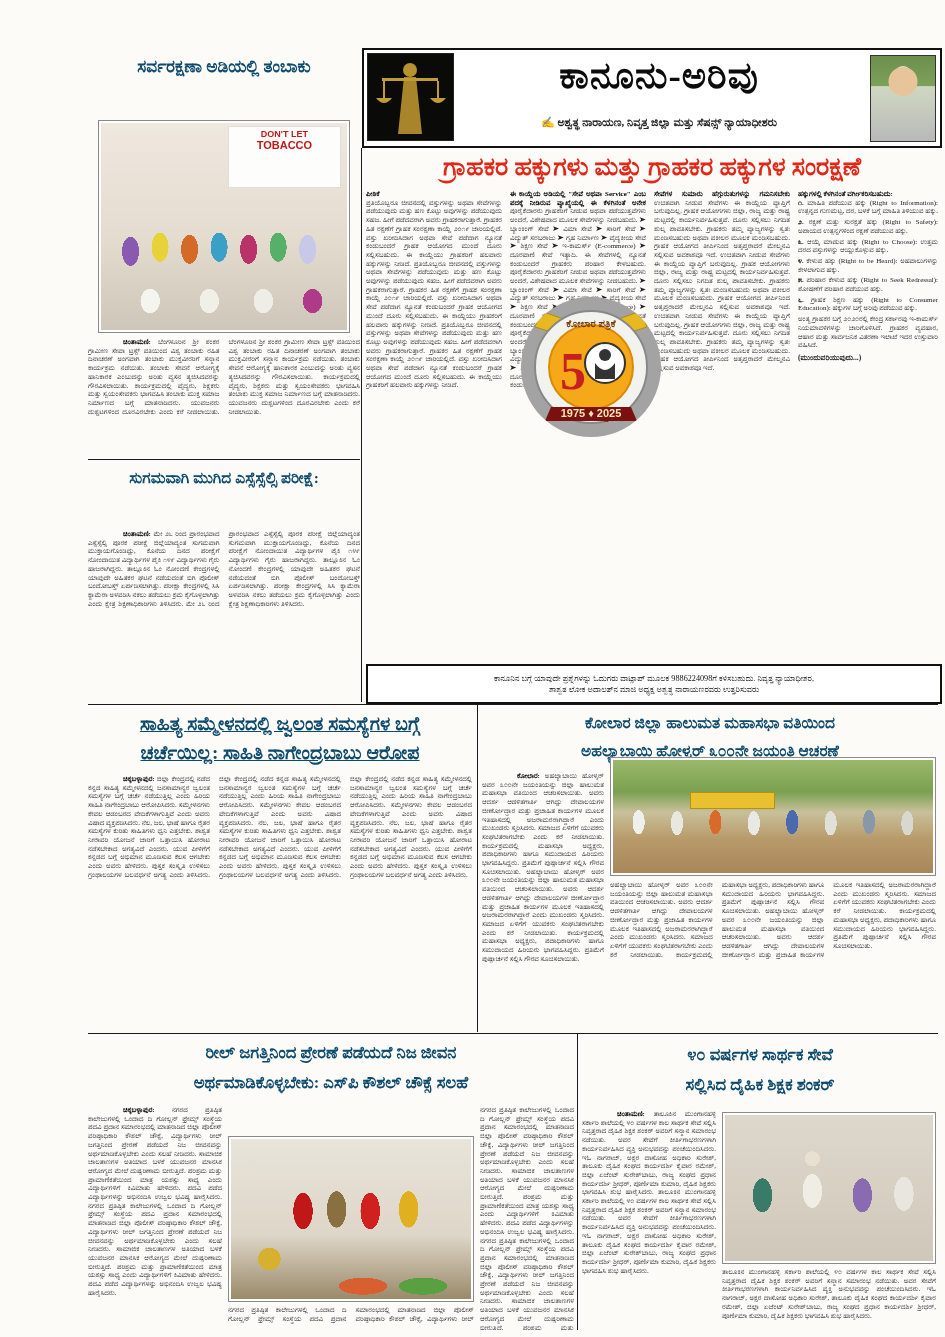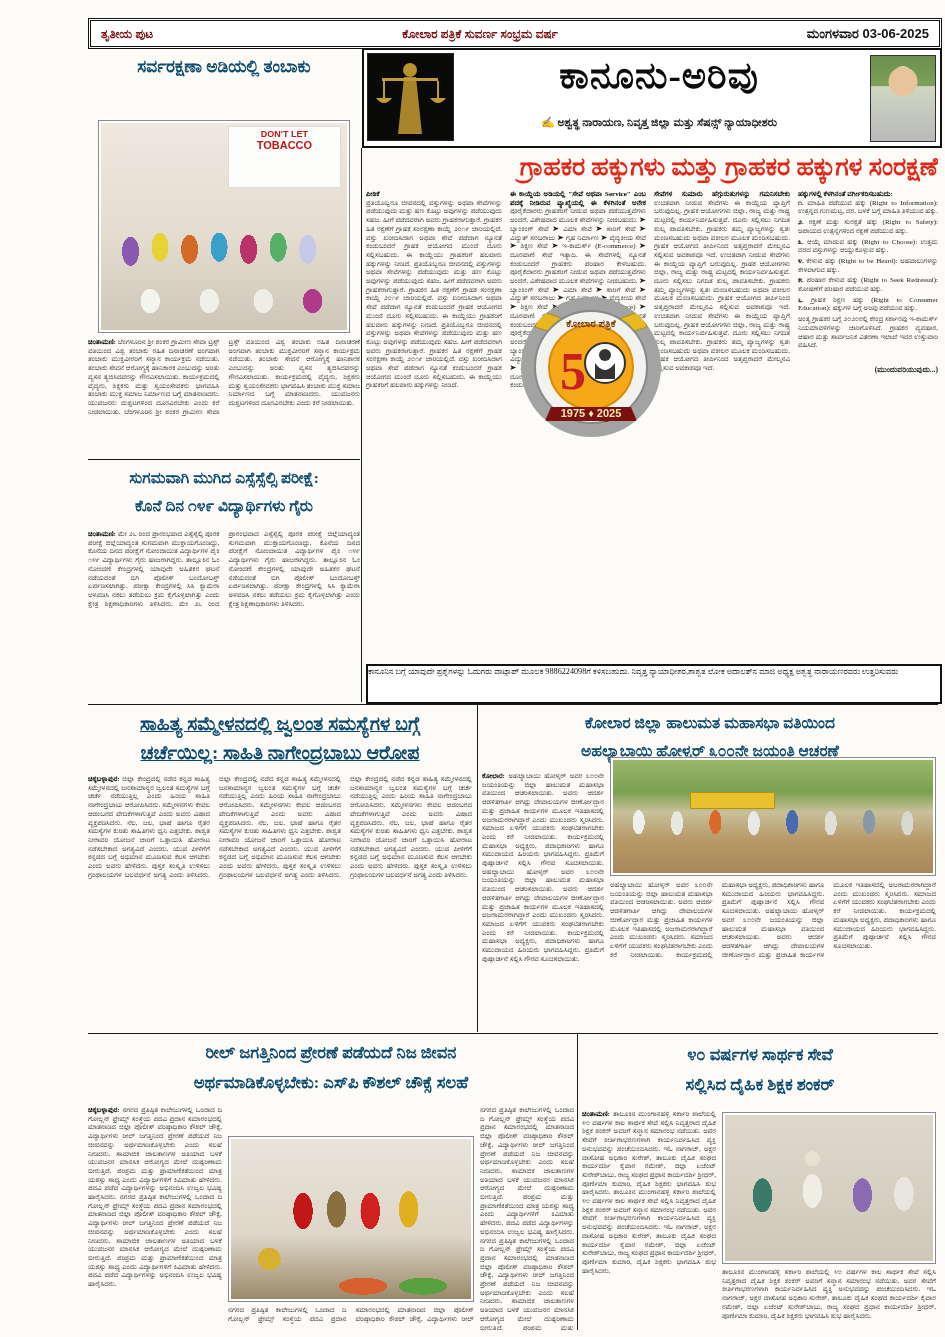--- a/index.html
+++ b/index.html
@@ -20,29 +20,29 @@
   .mast-title{font-size:37px;font-weight:bold;color:#0c0c0c;text-align:center;line-height:1.2;
               font-family:"Liberation Serif",serif;letter-spacing:1px;white-space:nowrap;}
   .mast-byline{font-size:11px;font-weight:bold;color:#222;text-align:center;white-space:nowrap;}
   .author-photo{border:1px solid #333;background:
       radial-gradient(circle at 50% 30%,#e8c49a 14px,transparent 15px),
       radial-gradient(circle at 50% 22%,#eee 8px,transparent 9px),
       linear-gradient(180deg,#6d8f4e 0%,#7da05a 35%,#cfd8c2 36%,#b9b9b9 100%);}
 
   
   .hl{font-weight:bold;color:#0c4a6e;text-align:center;font-family:"Liberation Serif",serif;}
-  .hl-red{color:#e02818;text-align:right;}
+  .hl-red{color:#e02818;}
   .rule-h{background:#1a1a1a;}
   .rule-v{background:#1a1a1a;}
 
   
   .body-sm{font-size:7px;line-height:8.7px;text-align:justify;color:#222;}
   .cols2{column-count:2;column-gap:9px;}
   .cols3{column-count:3;column-gap:9px;}
-  .dateline{font-weight:bold;color:#000;}
+  .dateline{font-weight:bold;color:#000;margin-left:35px;}
   .subhead{font-weight:bold;color:#000;}
 
   
   .photo-frame{border:1px solid #8a8a8a;background:#fff;padding:2px;box-sizing:border-box;}
   .ph{width:100%;height:100%;position:relative;overflow:hidden;}
   .ph-indoor{background:
       radial-gradient(14px 24px at 12% 62%,#8a5ab0 60%,transparent 61%),
       radial-gradient(14px 24px at 24% 60%,#e8d23a 60%,transparent 61%),
       radial-gradient(14px 24px at 36% 61%,#d46a28 60%,transparent 61%),
       radial-gradient(14px 24px at 48% 60%,#3aa0c8 60%,transparent 61%),
@@ -84,39 +84,32 @@
       radial-gradient(12px 12px at 42% 30%,#e8e0d0 62%,transparent 63%),
       radial-gradient(16px 28px at 66% 55%,#8a6ab0 60%,transparent 61%),
       radial-gradient(16px 28px at 86% 54%,#e8e6de 60%,transparent 61%),
       radial-gradient(12px 10px at 42% 48%,#e05828 62%,transparent 63%),
       linear-gradient(180deg,#ded8cc 0%,#cfc8ba 100%);}
 
   
   .logo-wrap{display:flex;align-items:center;justify-content:center;background:#a3a3a3;border-radius:50%;}
 
   
-  .c-footer{border:2px solid #111;background:#fff;display:flex;flex-direction:row;
-            }
+  .c-footer{border:2px solid #111;background:#fff;display:flex;flex-direction:column;
+            justify-content:center;}
   .c-footer div{font-size:8.2px;text-align:center;color:#111;line-height:11.5px;}
 
   .rights-item{margin-bottom:2px;}
-  .cont-note{font-size:7.5px;font-weight:bold;text-align:right;margin-top:16px;}
+  .cont-note{font-size:7.5px;font-weight:bold;text-align:left;margin-top:4px;}
 </style>
 </head>
 <body>
 
 <div class="page">
 
-  <div class="abs topbar" style="left:88px;top:18px;width:850px;height:27px;">
-    <div class="topbar-in">
-      <span class="tb-left">ತೃತೀಯ ಪುಟ</span>
-      <span class="tb-center">ಕೋಲಾರ ಪತ್ರಿಕೆ ಸುವರ್ಣ ಸಂಭ್ರಮ ವರ್ಷ</span>
-      <span class="tb-right">ಮಂಗಳವಾರ 03-06-2025</span>
-    </div>
-  </div>
 
   <div class="abs masthead" style="left:362px;top:48px;width:576px;height:96px;">
     <div class="abs justice-box" style="left:3px;top:3px;width:85px;height:86px;">
       <svg width="85" height="86" viewBox="0 0 85 86">
         <rect width="85" height="86" fill="#0a0a08"></rect>
         <circle cx="42" cy="16" r="7" fill="#b8922e"></circle>
         <path d="M36 23 L48 23 L54 80 L30 80 Z" fill="#a8842a"></path>
         <rect x="14" y="24" width="56" height="3" fill="#c09a32"></rect>
         <path d="M16 27 L16 44 M70 27 L70 44" stroke="#c09a32" stroke-width="2"></path>
         <path d="M8 44 Q16 54 24 44 Z" fill="#c09a32"></path>
@@ -143,21 +136,20 @@
     </div>
   </div>
   <div class="abs body-sm cols2" style="left:88px;top:338px;width:272px;height:116px;">
     <span class="dateline">ಚಿಂತಾಮಣಿ:</span>
     <span>ಬೆಂಗಳೂರಿನ ಶ್ರೀ ಶಂಕರ ಗ್ರಾಮೀಣ ಸೇವಾ ಟ್ರಸ್ಟ್ ವತಿಯಿಂದ ವಿಶ್ವ ತಂಬಾಕು ರಹಿತ ದಿನಾಚರಣೆ ಅಂಗವಾಗಿ ತಂಬಾಕು ಮುಕ್ತವೀರರಿಗೆ ಸನ್ಮಾನ ಕಾರ್ಯಕ್ರಮ ನಡೆಯಿತು. ತಂಬಾಕು ಸೇವನೆ ಆರೋಗ್ಯಕ್ಕೆ ಹಾನಿಕಾರಕ ಎಂಬುದನ್ನು ಅರಿತು ವ್ಯಸನ ತ್ಯಜಿಸಿದವರನ್ನು ಗೌರವಿಸಲಾಯಿತು. ಕಾರ್ಯಕ್ರಮದಲ್ಲಿ ವೈದ್ಯರು, ಶಿಕ್ಷಕರು ಮತ್ತು ಸ್ವಯಂಸೇವಕರು ಭಾಗವಹಿಸಿ ತಂಬಾಕು ಮುಕ್ತ ಸಮಾಜ ನಿರ್ಮಾಣದ ಬಗ್ಗೆ ಮಾತನಾಡಿದರು. ಯುವಜನರು ದುಶ್ಚಟಗಳಿಂದ ದೂರವಿರಬೇಕು ಎಂದು ಕರೆ ನೀಡಲಾಯಿತು. ಬೆಂಗಳೂರಿನ ಶ್ರೀ ಶಂಕರ ಗ್ರಾಮೀಣ ಸೇವಾ ಟ್ರಸ್ಟ್ ವತಿಯಿಂದ ವಿಶ್ವ ತಂಬಾಕು ರಹಿತ ದಿನಾಚರಣೆ ಅಂಗವಾಗಿ ತಂಬಾಕು ಮುಕ್ತವೀರರಿಗೆ ಸನ್ಮಾನ ಕಾರ್ಯಕ್ರಮ ನಡೆಯಿತು. ತಂಬಾಕು ಸೇವನೆ ಆರೋಗ್ಯಕ್ಕೆ ಹಾನಿಕಾರಕ ಎಂಬುದನ್ನು ಅರಿತು ವ್ಯಸನ ತ್ಯಜಿಸಿದವರನ್ನು ಗೌರವಿಸಲಾಯಿತು. ಕಾರ್ಯಕ್ರಮದಲ್ಲಿ ವೈದ್ಯರು, ಶಿಕ್ಷಕರು ಮತ್ತು ಸ್ವಯಂಸೇವಕರು ಭಾಗವಹಿಸಿ ತಂಬಾಕು ಮುಕ್ತ ಸಮಾಜ ನಿರ್ಮಾಣದ ಬಗ್ಗೆ ಮಾತನಾಡಿದರು. ಯುವಜನರು ದುಶ್ಚಟಗಳಿಂದ ದೂರವಿರಬೇಕು ಎಂದು ಕರೆ ನೀಡಲಾಯಿತು.</span>
   </div>
 
   <div class="abs rule-h" style="left:88px;top:459px;width:272px;height:1px;"></div>
   <div class="abs hl" style="left:88px;top:464px;width:272px;height:60px;font-size:15.5px;line-height:28px;">
     <div>ಸುಗಮವಾಗಿ ಮುಗಿದ ಎಸ್ಸೆಸ್ಸೆಲ್ಸಿ ಪರೀಕ್ಷೆ:</div>
-    <div>ಕೊನೆ ದಿನ ೧೪೯ ವಿದ್ಯಾರ್ಥಿಗಳು ಗೈರು</div>
   </div>
   <div class="abs body-sm cols2" style="left:88px;top:530px;width:272px;height:170px;">
     <span class="dateline">ಚಿಂತಾಮಣಿ:</span>
     <span>ಮೇ ೨೬ ರಿಂದ ಪ್ರಾರಂಭವಾದ ಎಸ್ಸೆಸ್ಸೆಲ್ಸಿ ಪೂರಕ ಪರೀಕ್ಷೆ ಜಿಲ್ಲೆಯಾದ್ಯಂತ ಸುಗಮವಾಗಿ ಮುಕ್ತಾಯಗೊಂಡಿದ್ದು, ಕೊನೆಯ ದಿನದ ಪರೀಕ್ಷೆಗೆ ನೋಂದಾಯಿತ ವಿದ್ಯಾರ್ಥಿಗಳ ಪೈಕಿ ೧೪೯ ವಿದ್ಯಾರ್ಥಿಗಳು ಗೈರು ಹಾಜರಾಗಿದ್ದರು. ತಾಲ್ಲೂಕಿನ ಓಂ ನೋಂದಣಿ ಕೇಂದ್ರಗಳಲ್ಲಿ ಯಾವುದೇ ಅಹಿತಕರ ಘಟನೆ ನಡೆಯದಂತೆ ಬಿಗಿ ಪೊಲೀಸ್ ಬಂದೋಬಸ್ತ್ ಏರ್ಪಡಿಸಲಾಗಿತ್ತು. ಪರೀಕ್ಷಾ ಕೇಂದ್ರಗಳಲ್ಲಿ ಸಿಸಿ ಕ್ಯಾಮೆರಾ ಅಳವಡಿಸಿ ನಕಲು ತಡೆಯಲು ಕ್ರಮ ಕೈಗೊಳ್ಳಲಾಗಿತ್ತು ಎಂದು ಕ್ಷೇತ್ರ ಶಿಕ್ಷಣಾಧಿಕಾರಿಗಳು ತಿಳಿಸಿದರು. ಮೇ ೨೬ ರಿಂದ ಪ್ರಾರಂಭವಾದ ಎಸ್ಸೆಸ್ಸೆಲ್ಸಿ ಪೂರಕ ಪರೀಕ್ಷೆ ಜಿಲ್ಲೆಯಾದ್ಯಂತ ಸುಗಮವಾಗಿ ಮುಕ್ತಾಯಗೊಂಡಿದ್ದು, ಕೊನೆಯ ದಿನದ ಪರೀಕ್ಷೆಗೆ ನೋಂದಾಯಿತ ವಿದ್ಯಾರ್ಥಿಗಳ ಪೈಕಿ ೧೪೯ ವಿದ್ಯಾರ್ಥಿಗಳು ಗೈರು ಹಾಜರಾಗಿದ್ದರು. ತಾಲ್ಲೂಕಿನ ಓಂ ನೋಂದಣಿ ಕೇಂದ್ರಗಳಲ್ಲಿ ಯಾವುದೇ ಅಹಿತಕರ ಘಟನೆ ನಡೆಯದಂತೆ ಬಿಗಿ ಪೊಲೀಸ್ ಬಂದೋಬಸ್ತ್ ಏರ್ಪಡಿಸಲಾಗಿತ್ತು. ಪರೀಕ್ಷಾ ಕೇಂದ್ರಗಳಲ್ಲಿ ಸಿಸಿ ಕ್ಯಾಮೆರಾ ಅಳವಡಿಸಿ ನಕಲು ತಡೆಯಲು ಕ್ರಮ ಕೈಗೊಳ್ಳಲಾಗಿತ್ತು ಎಂದು ಕ್ಷೇತ್ರ ಶಿಕ್ಷಣಾಧಿಕಾರಿಗಳು ತಿಳಿಸಿದರು.</span>
   </div>
 
   <div class="abs rule-v" style="left:361px;top:148px;width:1px;height:554px;"></div>
   <div class="abs hl hl-red" style="left:366px;top:149px;width:572px;height:36px;font-size:25px;line-height:36px;white-space:nowrap;">ಗ್ರಾಹಕರ ಹಕ್ಕುಗಳು ಮತ್ತು ಗ್ರಾಹಕರ ಹಕ್ಕುಗಳ ಸಂರಕ್ಷಣೆ</div>
 
   <div class="abs body-sm" style="left:366px;top:190px;width:136px;height:470px;">

